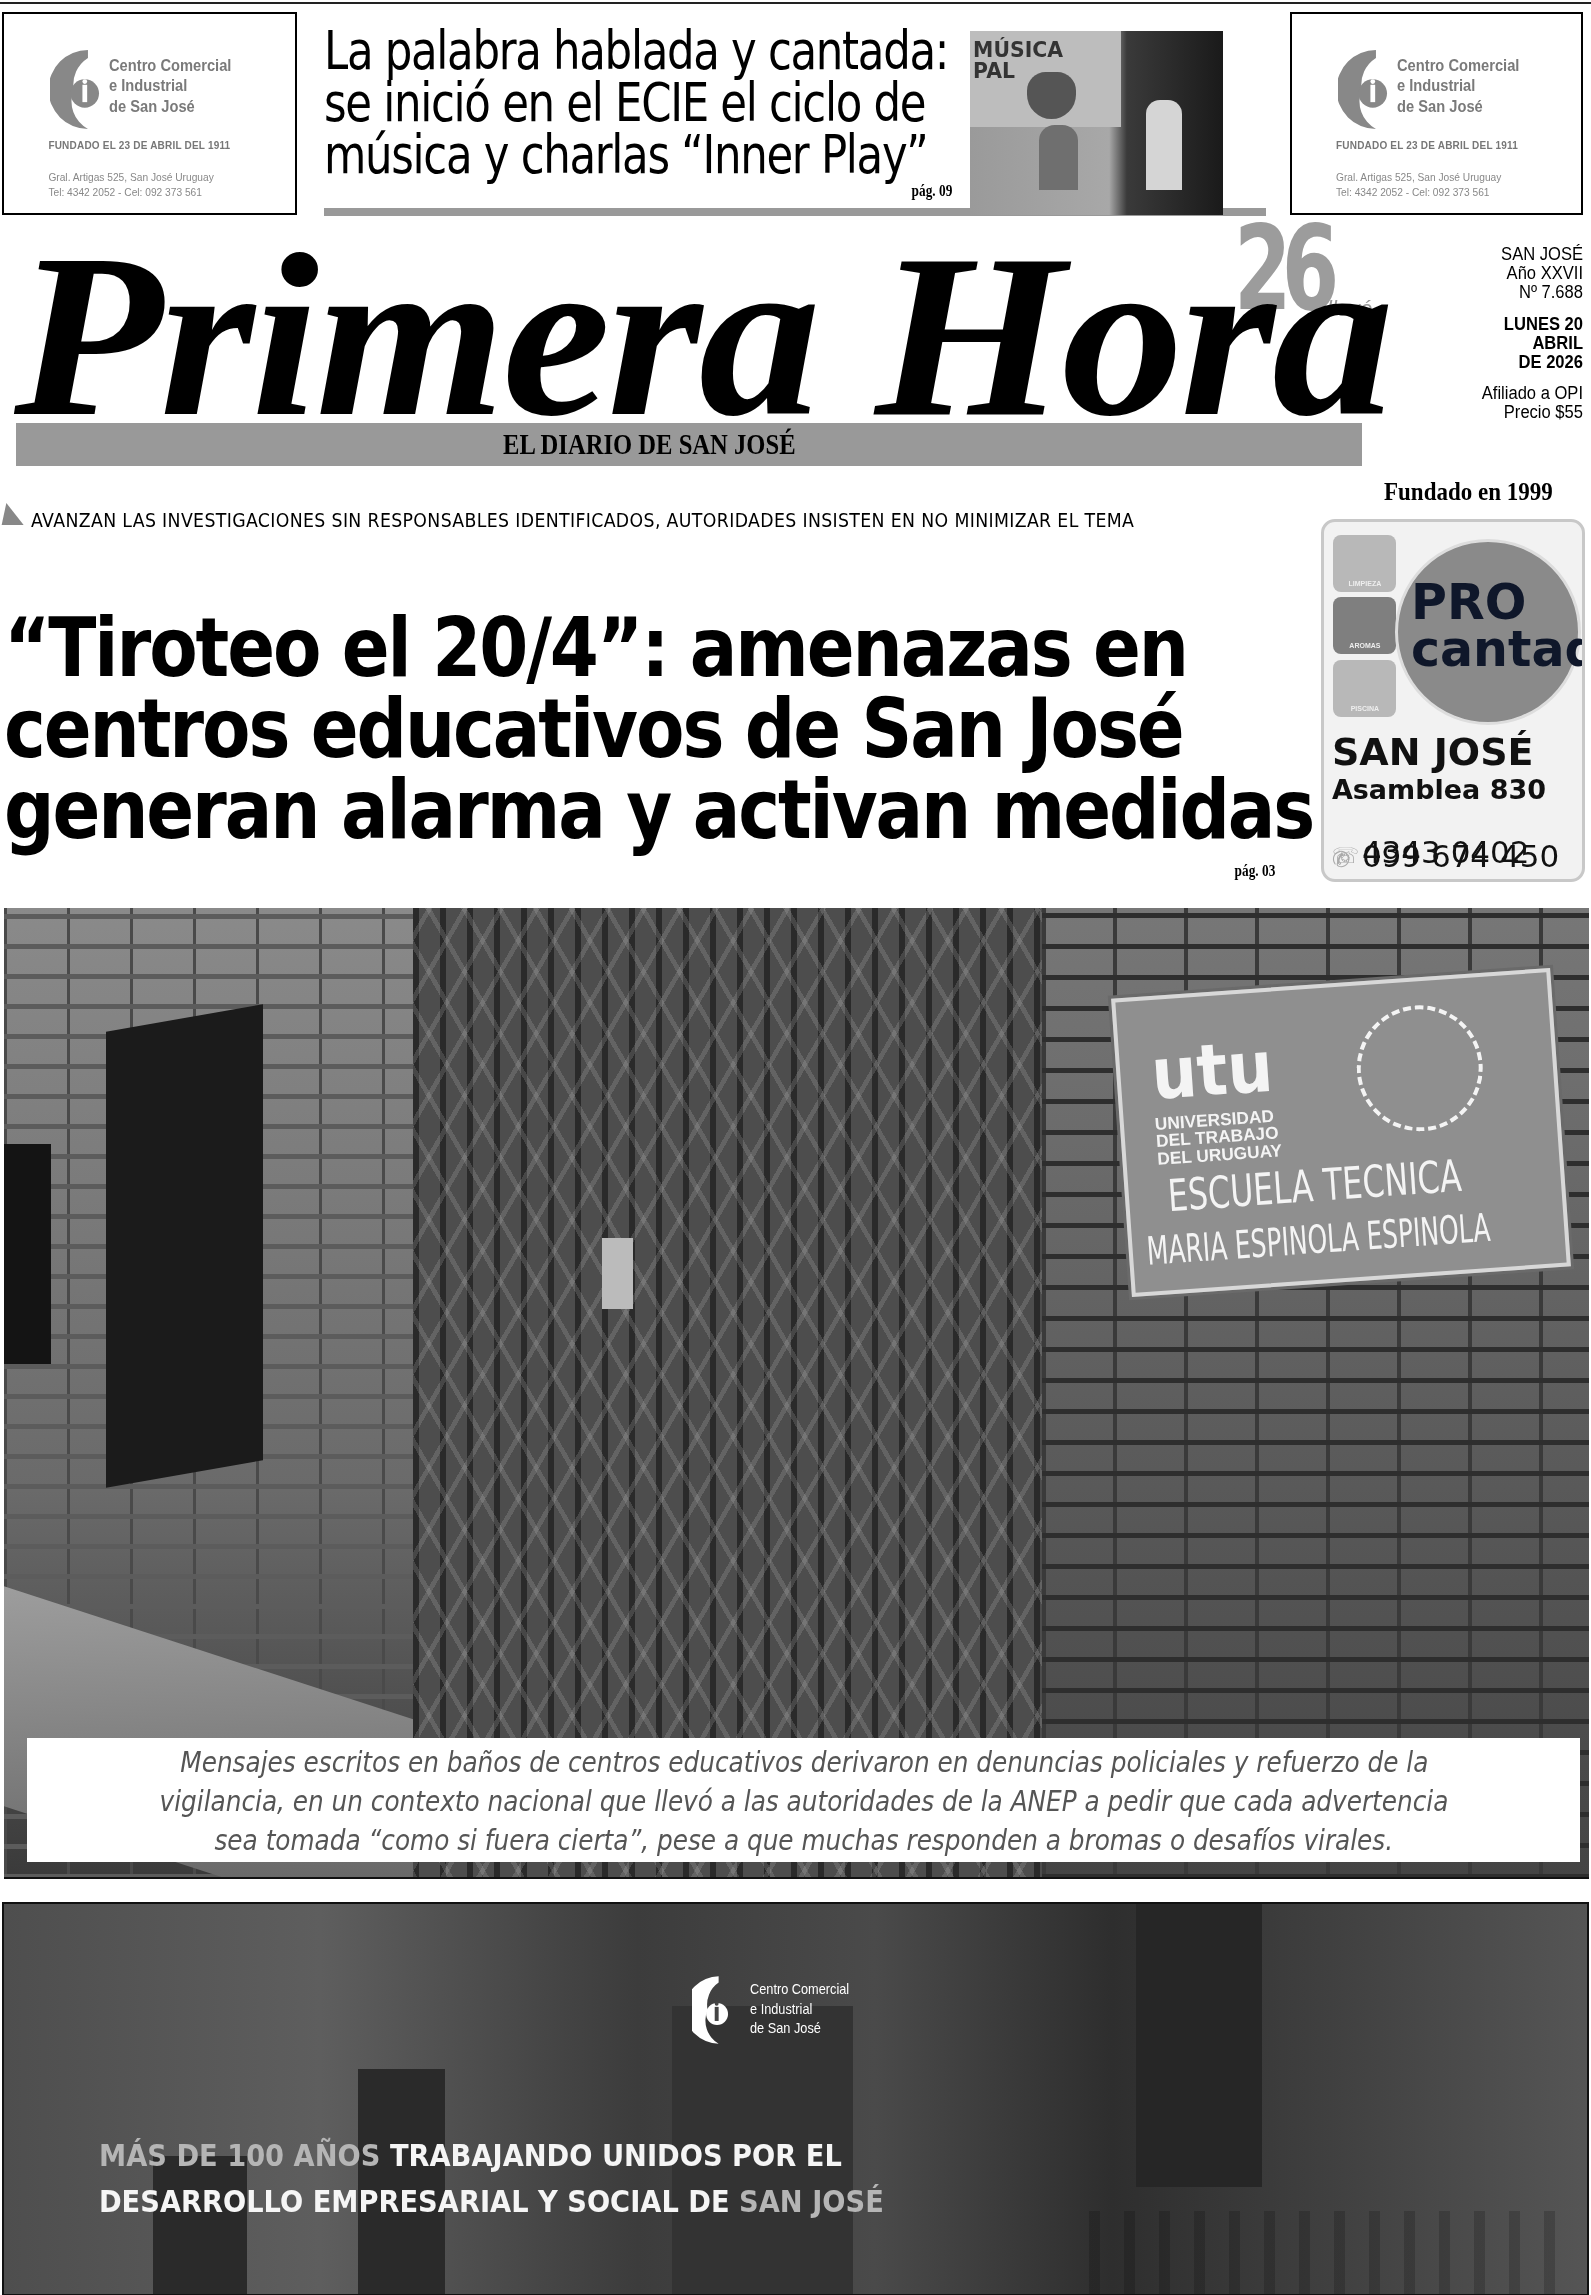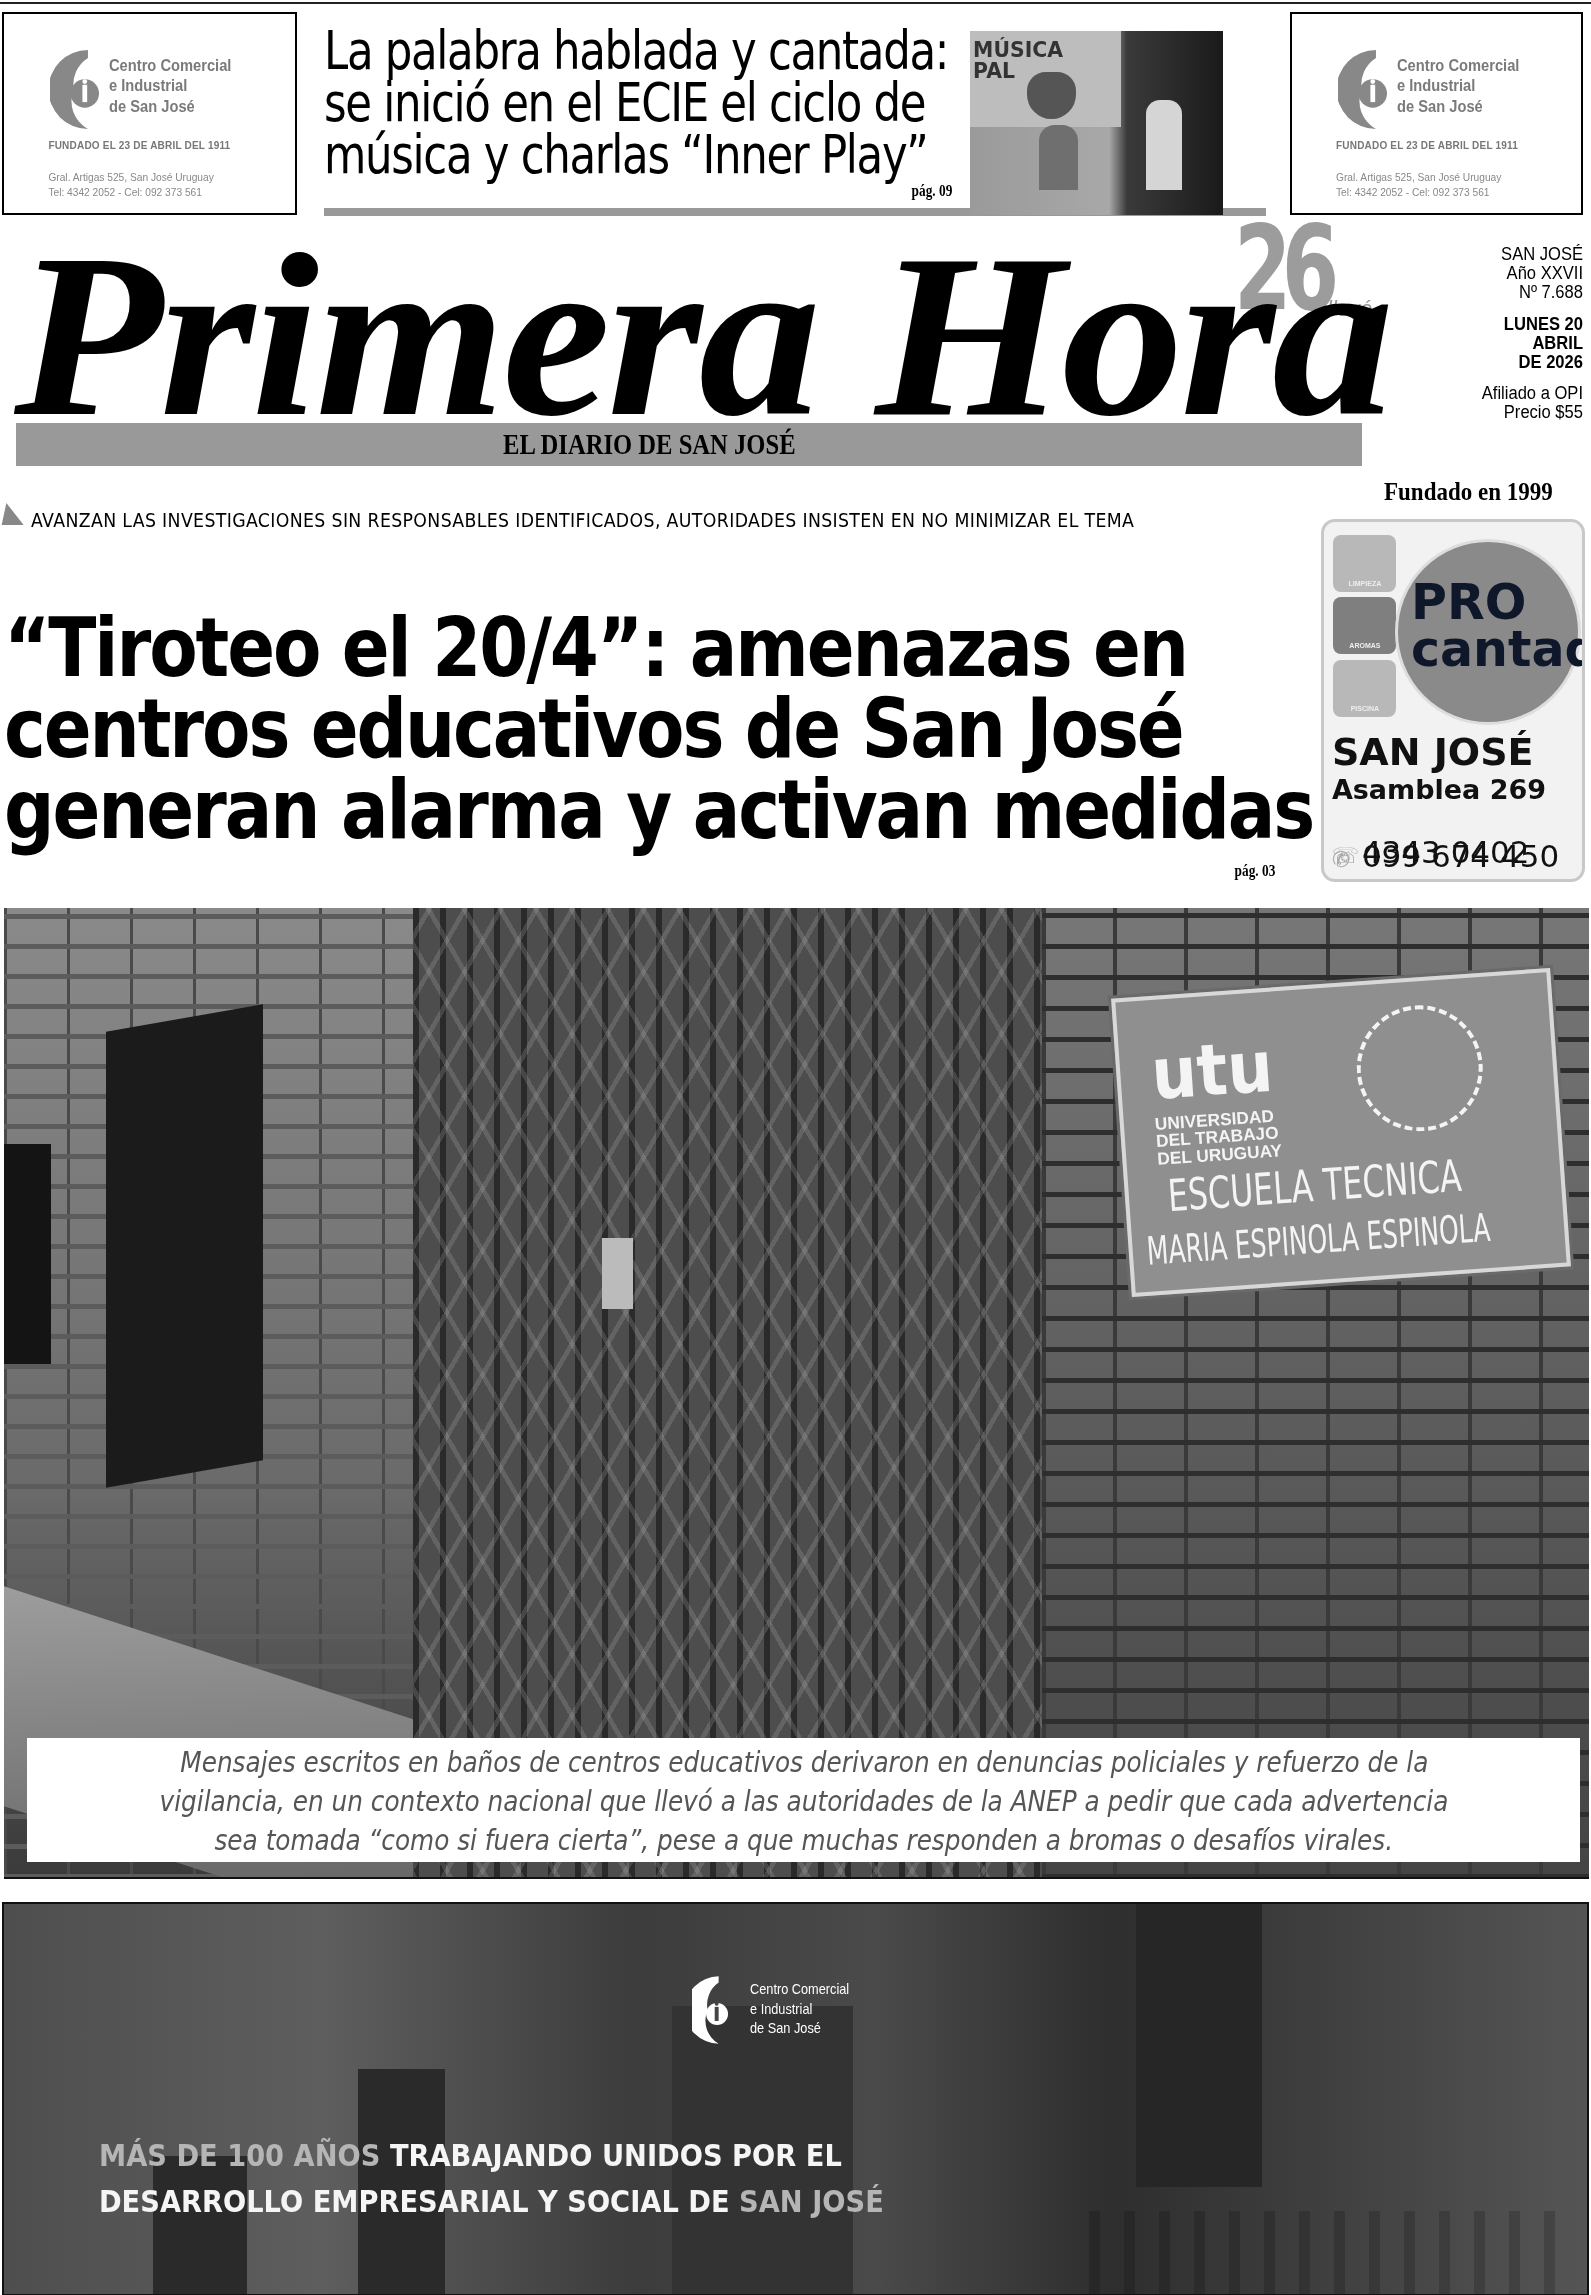--- a/index.html
+++ b/index.html
@@ -213,21 +213,21 @@
   </div>
   <div class="pl-tile" style="top:138px;">
     <div class="pl-tile-label">PISCINA</div>
   </div>
   <div class="pl-circle"></div>
   <div class="pl-logo">
     <div>PRO</div>
     <div>cantada</div>
   </div>
   <div class="pl-city">SAN JOSÉ</div>
-  <div class="pl-street">Asamblea 269</div>
+  <div class="pl-street">Asamblea 830</div>
   <div class="pl-phone" style="top:285px;margin-top:29px;">
     <span class="ico">☏</span><span>4343 0402</span>
   </div>
   <div class="pl-phone" style="top:318px;">
     <span class="ico">✆</span><span>099 674 450</span>
   </div>
 </div>
 
 <div class="abs main-photo">
   <div class="brick-left"></div>

